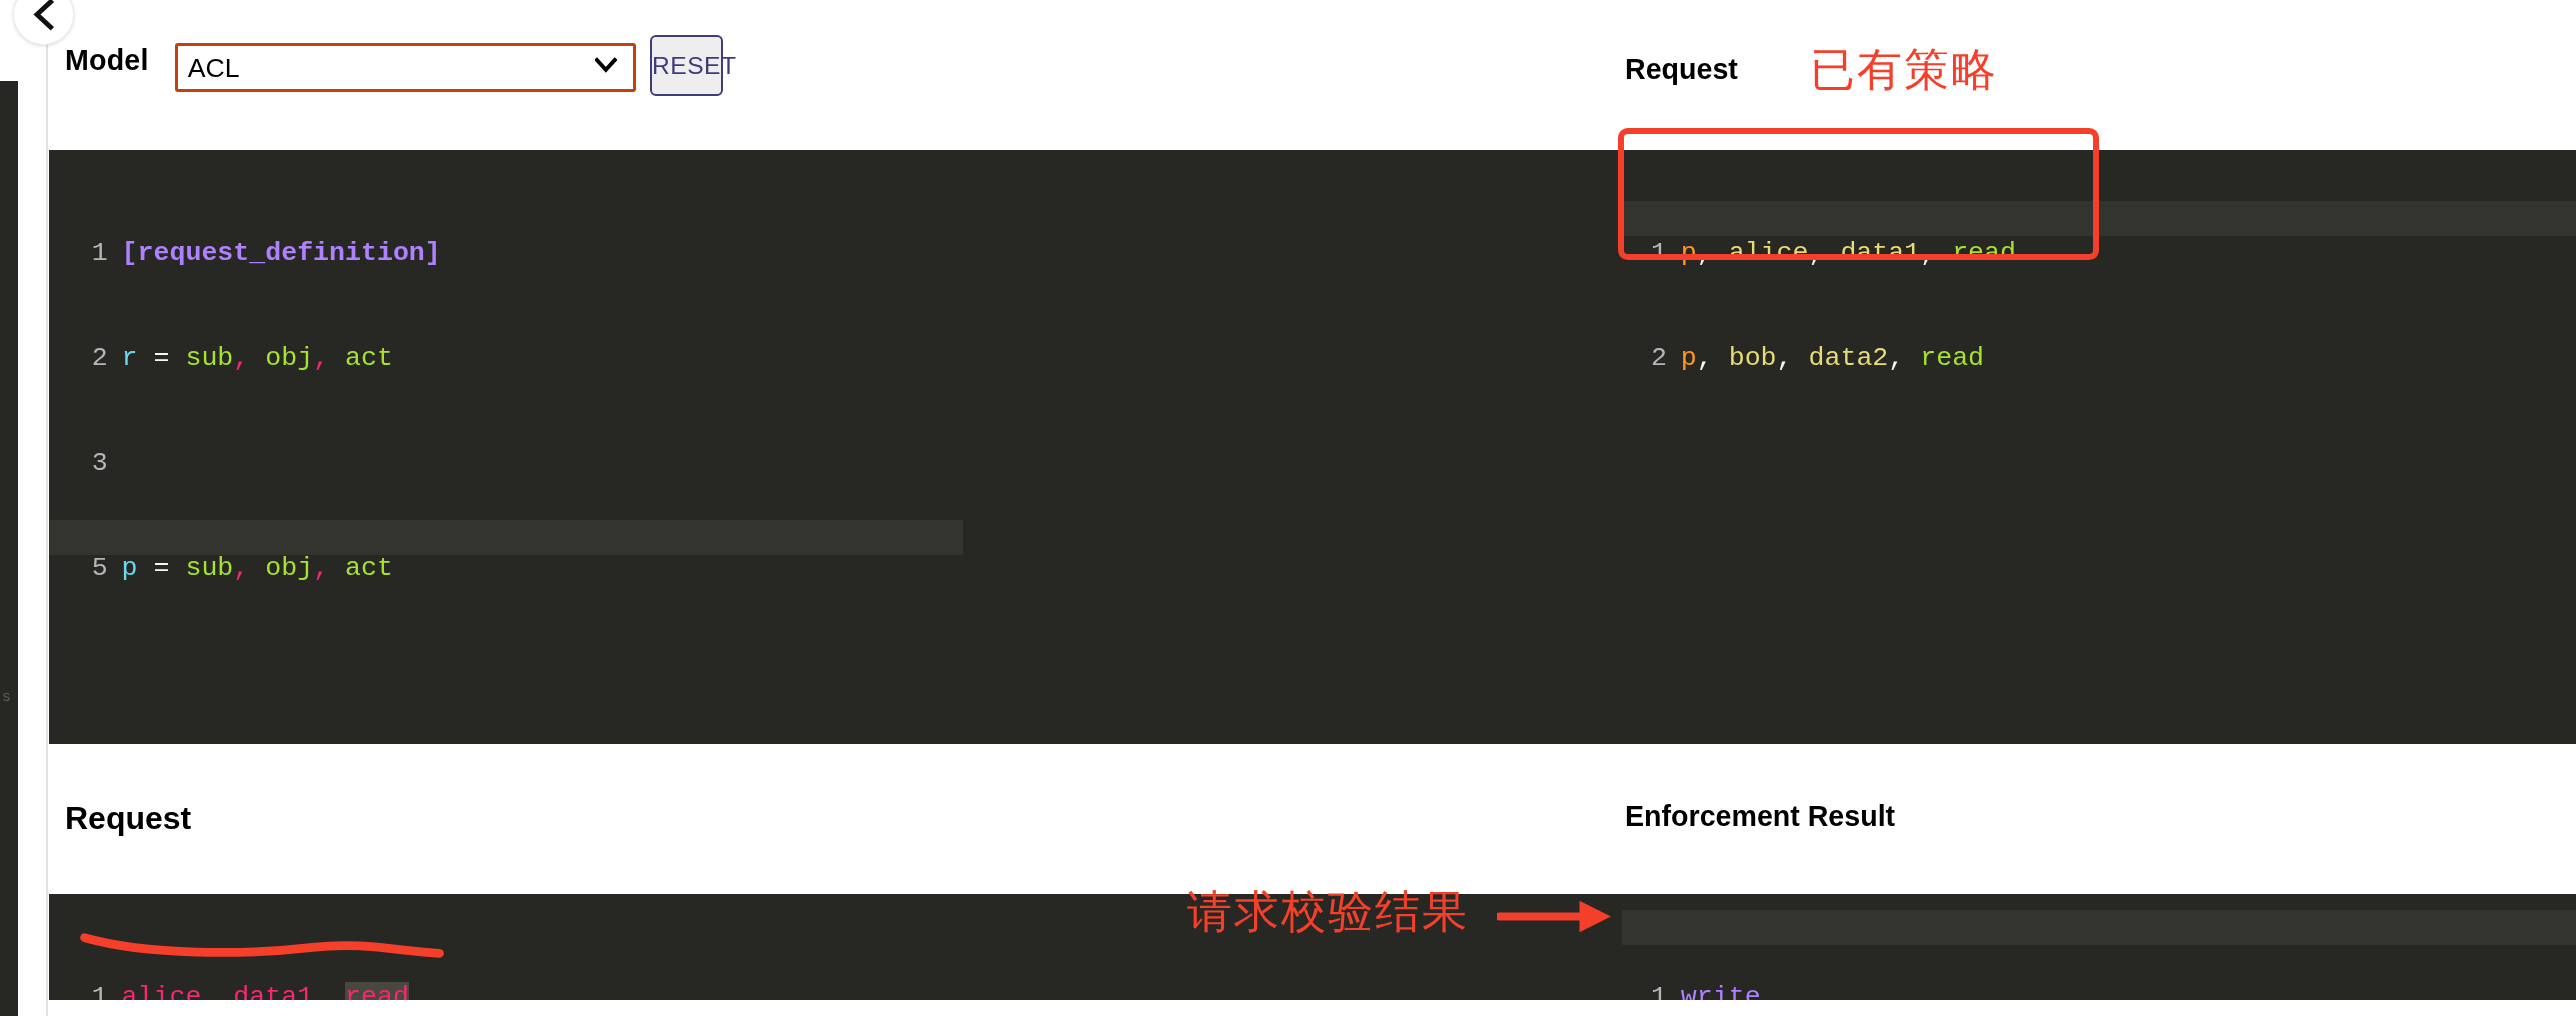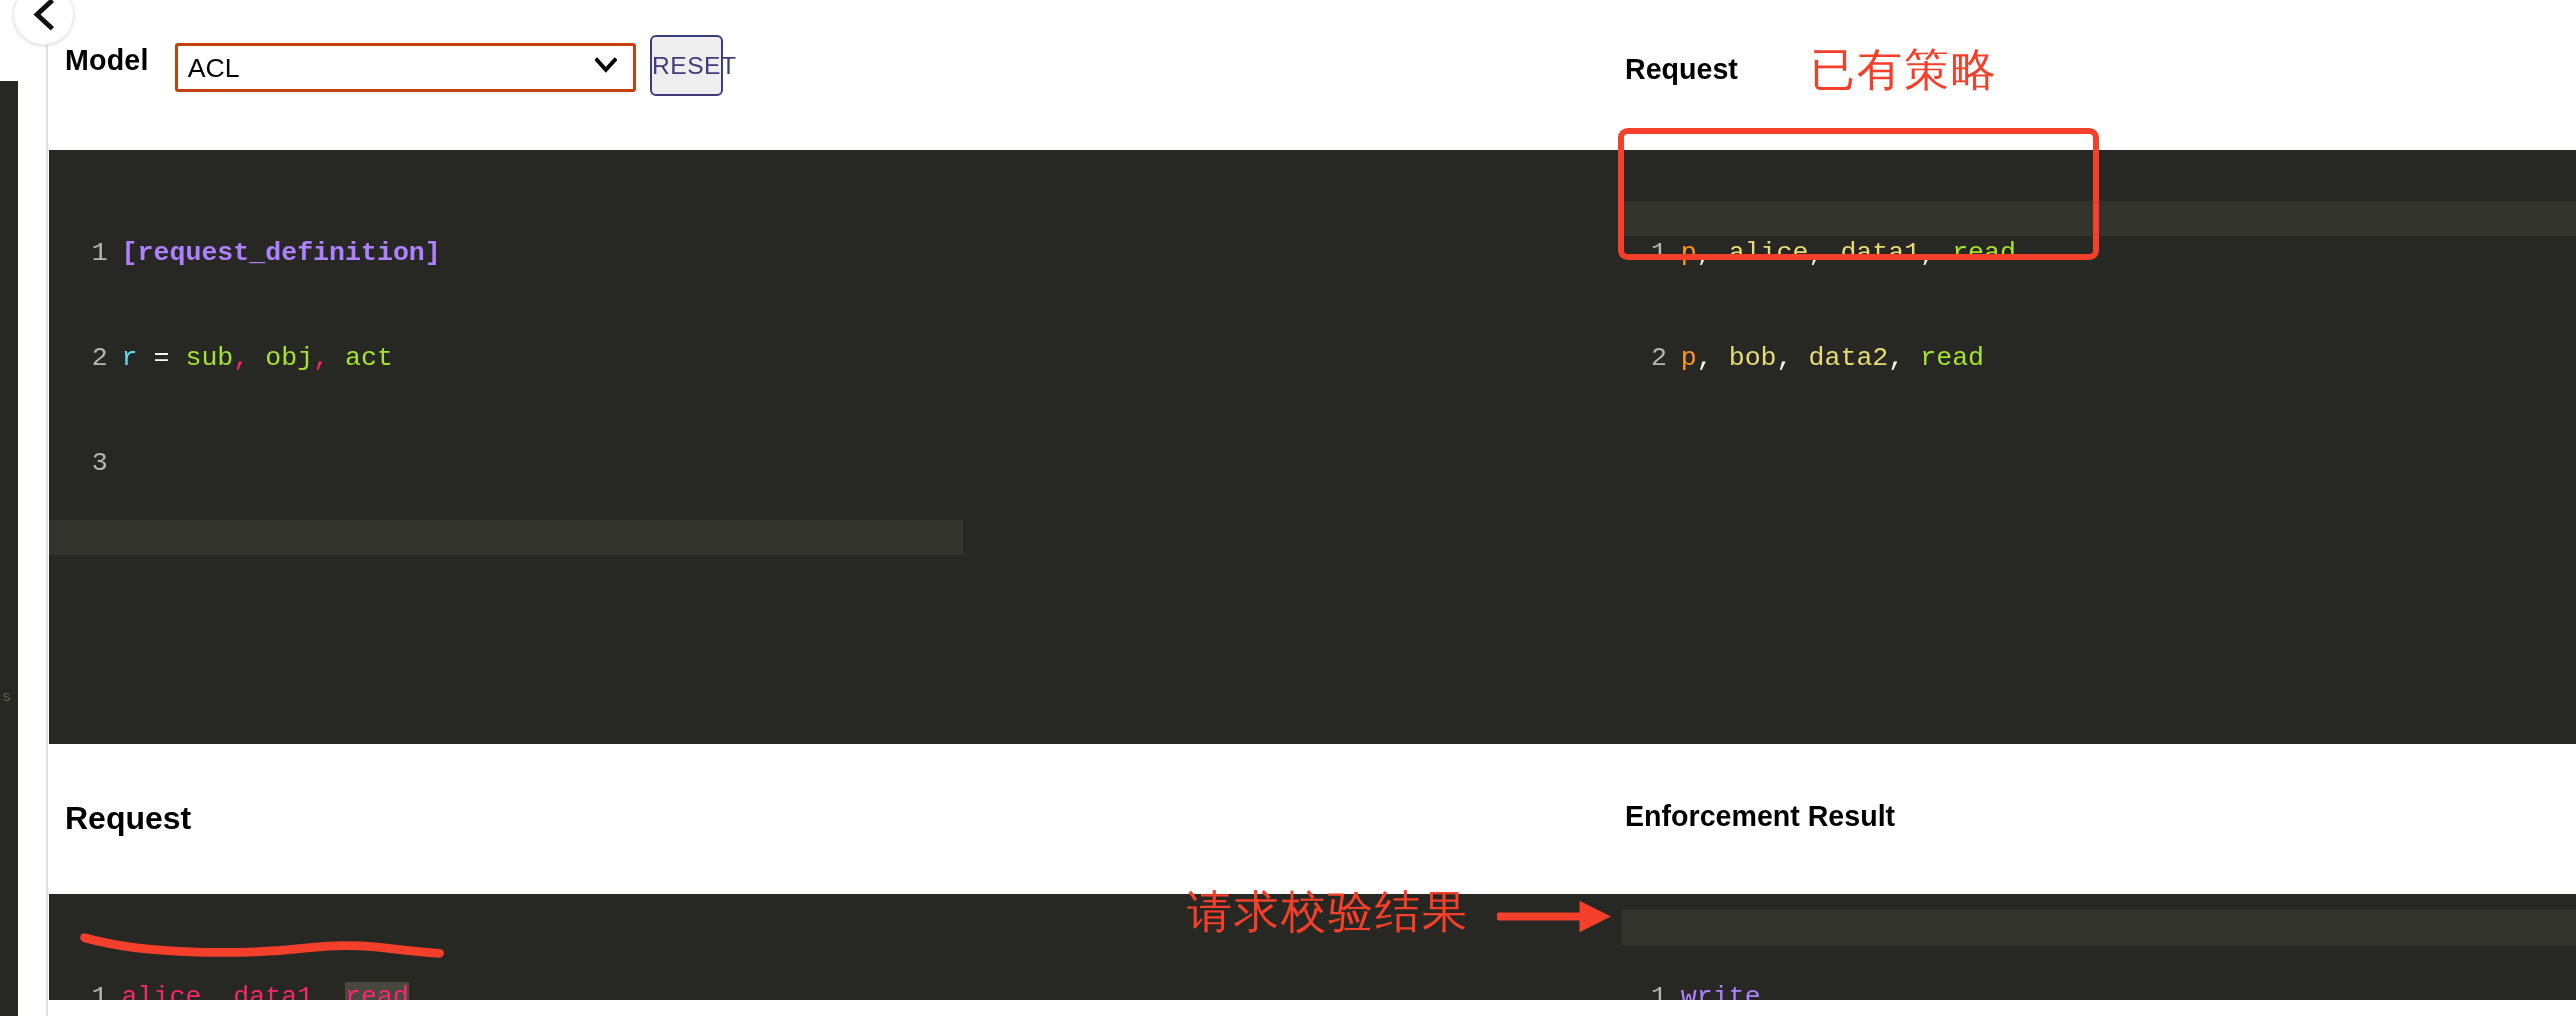--- a/index.html
+++ b/index.html
@@ -188,20 +188,21 @@
   <div class="editor-top">
 
     <div class="active-line" style="left:0px; top:370px; width:914px;"></div>
 
     <div class="active-line" style="left:1573px; top:51px; width:954px;"></div>
 
     <div class="code model-code">
       <div class="crow"><span class="ln">1</span><span class="t-section">[request_definition]</span></div>
       <div class="crow"><span class="ln">2</span><span><span class="t-var">r</span><span class="t-op"> = </span><span class="t-attr">sub</span><span class="t-punc">,</span><span class="t-attr"> obj</span><span class="t-punc">,</span><span class="t-attr"> act</span></span></div>
       <div class="crow"><span class="ln">3</span></div>
+      <div class="crow"><span class="ln">5</span><span><span class="t-var">p</span><span class="t-op"> = </span><span class="t-attr">sub</span><span class="t-punc">,</span><span class="t-attr"> obj</span><span class="t-punc">,</span><span class="t-attr"> act</span></span></div>
       
       
       
       
       
       
     </div>
 
     <div class="code policy-code">
       <div class="crow"><span class="ln">1</span><span><span class="t-p">p</span><span class="t-op">, </span><span class="t-str">alice</span><span class="t-op">, </span><span class="t-str">data1</span><span class="t-op">, </span><span class="t-green">read</span></span></div>

